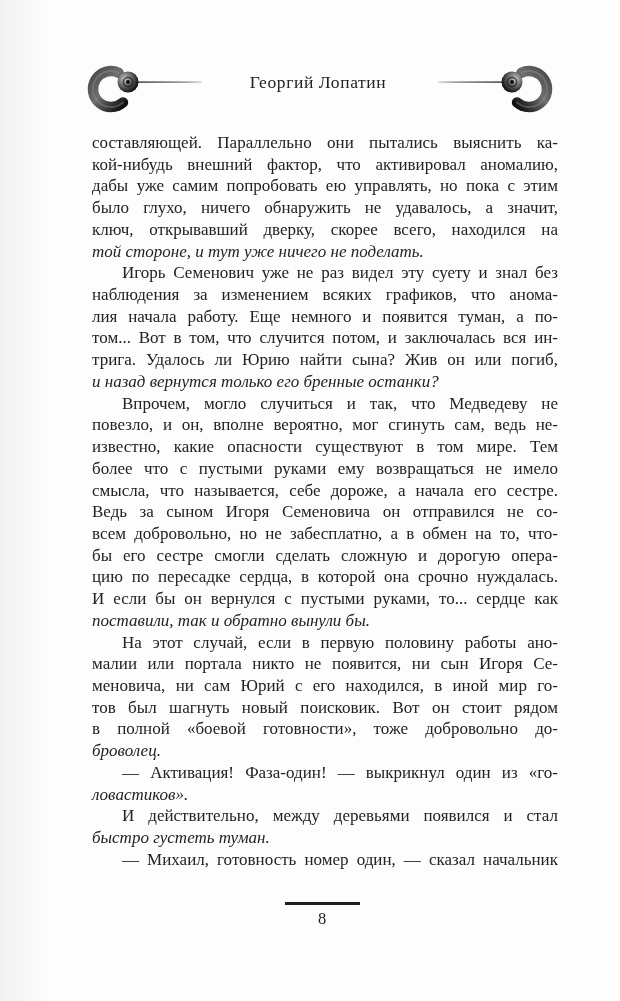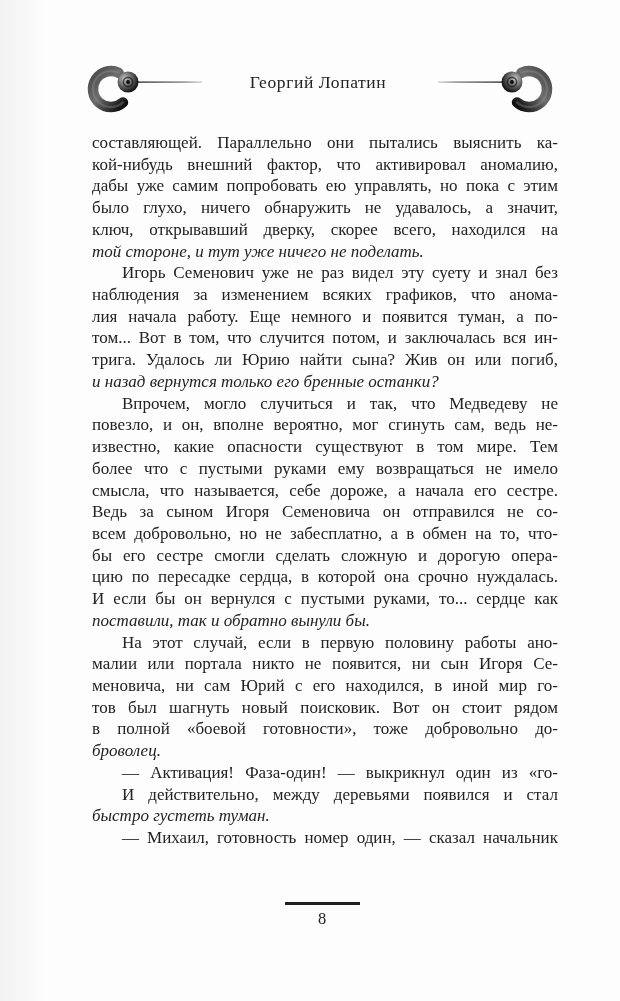--- a/index.html
+++ b/index.html
@@ -388,20 +388,21 @@
         <div class="line">
           <span>—</span>
           <span>Активация!</span>
           <span>Фаза-один!</span>
           <span>—</span>
           <span>выкрикнул</span>
           <span>один</span>
           <span>из</span>
           <span>«го-</span>
         </div>
+        <div class="line last">ловастиков».</div>
       </div>
       <div class="para indent">
         <div class="line">
           <span>И</span>
           <span>действительно,</span>
           <span>между</span>
           <span>деревьями</span>
           <span>появился</span>
           <span>и</span>
           <span>стал</span>

